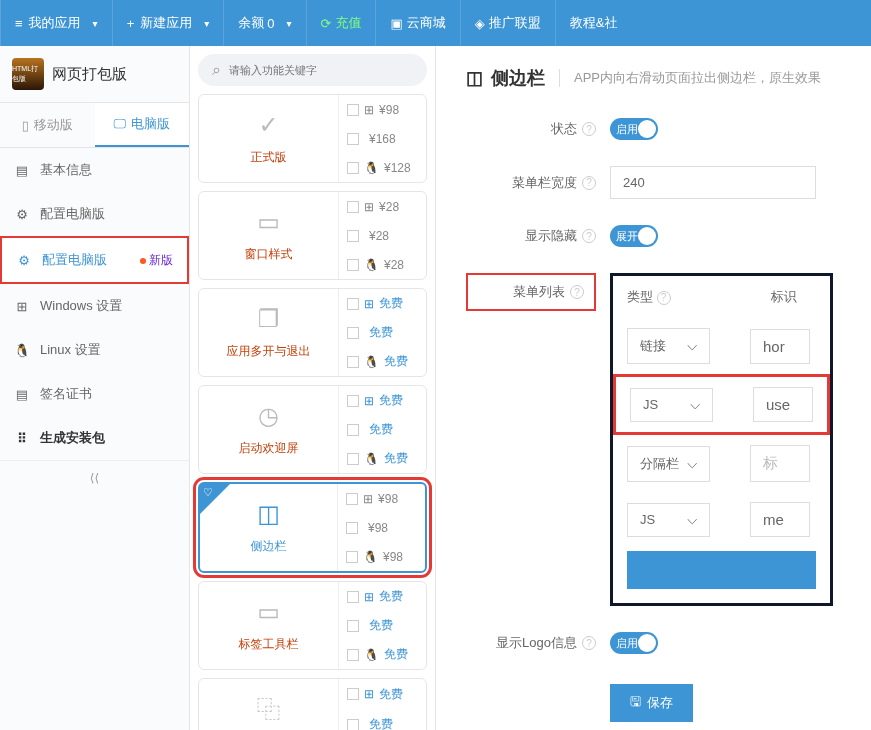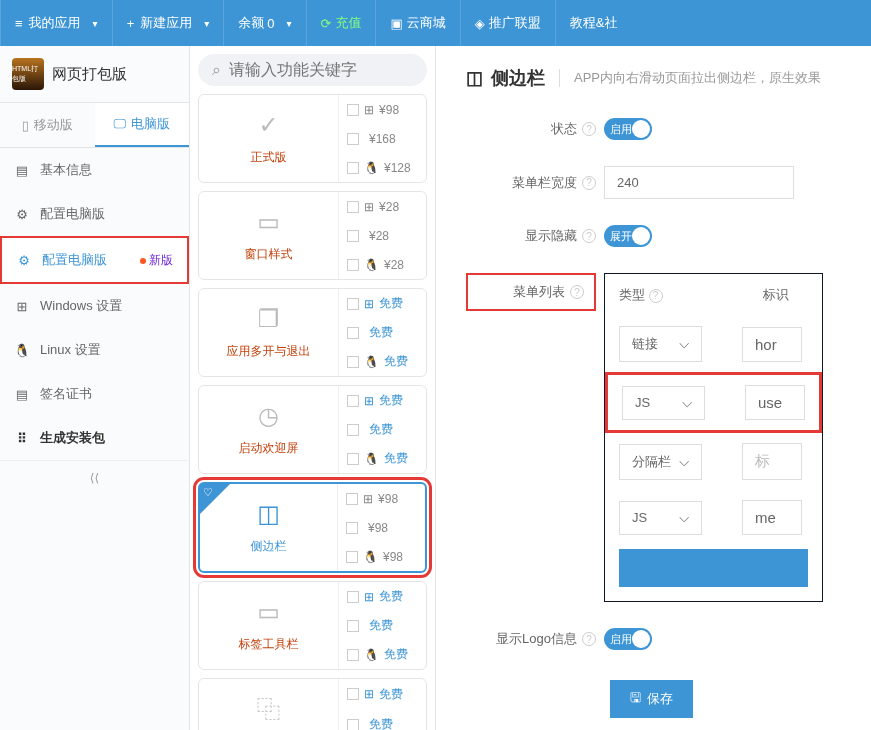--- a/index.html
+++ b/index.html
@@ -30,21 +30,21 @@
     .menu-item .badge-new { margin-left: auto; color: #6d28d9; font-size: 12px; }
     .menu-item .dot-new { width: 6px; height: 6px; border-radius: 50%; background: #ff5722; display: inline-block; margin-right: 3px; }
     .menu-item.highlighted { border: 2px solid #e53935; }
     .menu-item.bold { font-weight: 600; color: #333; }
     .menu-item .micon { width: 16px; display: flex; justify-content: center; }
     
     .collapse-bar { text-align: center; padding: 10px 0; color: #999; font-size: 12px; border-top: 1px solid #eee; cursor: pointer; }
     
     .feature-col { width: 246px; border-right: 1px solid #e5e5e5; overflow-y: auto; padding: 8px; }
     .search-box { background: #f0f2f5; border-radius: 16px; padding: 7px 14px; display: flex; align-items: center; gap: 8px; margin-bottom: 8px; }
-    .search-box input { border: none; background: transparent; outline: none; flex: 1; font-size: 16px; color: #666; }
+    .search-box input { border: none; background: transparent; outline: none; flex: 1; font-size: 11px; color: #666; }
     
     .feature-card { border: 1px solid #e5e5e5; border-radius: 6px; margin-bottom: 8px; display: flex; position: relative; }
     .feature-card.active { border: 2px solid #3d95d5; }
     .feature-card.highlighted { outline: 3px solid #e53935; outline-offset: 2px; }
     .feature-left { flex: 1; display: flex; flex-direction: column; align-items: center; justify-content: center; padding: 16px 8px; gap: 10px; }
     .feature-icon { color: #bbb; font-size: 24px; }
     .feature-card.active .feature-icon { color: #3d95d5; }
     .feature-name { font-size: 12px; color: #c2410c; }
     .feature-card.active .feature-name { color: #3d95d5; }
     .feature-right { width: 88px; border-left: 1px solid #eee; display: flex; flex-direction: column; }
@@ -52,32 +52,32 @@
     .price-row .chk { width: 12px; height: 12px; border: 1px solid #ccc; }
     .price-row .win { color: #3d95d5; }
     .corner-badge { position: absolute; top: 0; left: 0; width: 0; height: 0; border-style: solid; border-width: 30px 30px 0 0; border-color: #3d95d5 transparent transparent transparent; }
     .corner-badge::after { content: "♡"; position: absolute; top: -28px; left: 3px; color: #fff; font-size: 11px; }
     
     .content-area { flex: 1; padding: 20px 0 0 30px; overflow: hidden; }
     .content-header { display: flex; align-items: center; gap: 14px; margin-bottom: 28px; }
     .content-title { font-size: 18px; font-weight: 600; color: #333; display: flex; align-items: center; gap: 8px; }
     .content-desc { color: #999; font-size: 13px; border-left: 1px solid #ddd; padding-left: 14px; }
     
-    .form-row { display: flex; align-items: center; margin-bottom: 26px; gap: 8px; }
+    .form-row { display: flex; align-items: center; margin-bottom: 26px; gap: 14px; }
     .form-label { width: 130px; text-align: right; color: #666; font-size: 13px; display: flex; justify-content: flex-end; align-items: center; gap: 5px; }
     .help-icon { width: 14px; height: 14px; border: 1px solid #ccc; border-radius: 50%; font-size: 10px; color: #ccc; display: inline-flex; align-items: center; justify-content: center; }
     .label-highlighted { border: 2px solid #e53935; padding: 8px 10px; }
     
     .toggle { width: 48px; height: 22px; background: #3d95d5; border-radius: 11px; position: relative; cursor: pointer; display: flex; align-items: center; }
     .toggle::after { content: ""; width: 18px; height: 18px; background: #fff; border-radius: 50%; position: absolute; right: 2px; }
     .toggle-text { color: #fff; font-size: 11px; position: absolute; left: 6px; }
     
-    .text-input { border: 1px solid #ddd; padding: 8px 12px; font-size: 13px; width: 190px; color: #666; }
-    
-    .menu-table { border: 1px solid #0f172a; }
+    .text-input { border: 1px solid #ddd; padding: 8px 12px; font-size: 13px; width: 206px; color: #666; }
+    
+    .menu-table { border: 3px solid #0f172a; }
     .menu-table-header { display: flex; padding: 12px 14px; color: #666; font-size: 13px; gap: 100px; }
     .menu-table-row { display: flex; padding: 10px 14px; gap: 40px; align-items: center; }
     .menu-table-row.highlighted { border: 3px solid #e53935; }
     .type-select { border: 1px solid #ddd; padding: 8px 12px; width: 83px; display: flex; justify-content: space-between; align-items: center; font-size: 13px; color: #666; background: #fff; }
     .ident-input { border: 1px solid #ddd; padding: 8px 12px; font-size: 15px; color: #666; width: 60px; }
     .ident-input.placeholder { color: #bbb; }
     .add-row { background: #3d95d5; height: 38px; margin: 4px 14px 14px; }
     
     .btn-row { display: flex; gap: 10px; padding-left: 144px; margin-top: 30px; }
     .btn-primary { background: #3d95d5; color: #fff; padding: 8px 20px; border: none; font-size: 13px; display: flex; align-items: center; gap: 6px; cursor: pointer; }

